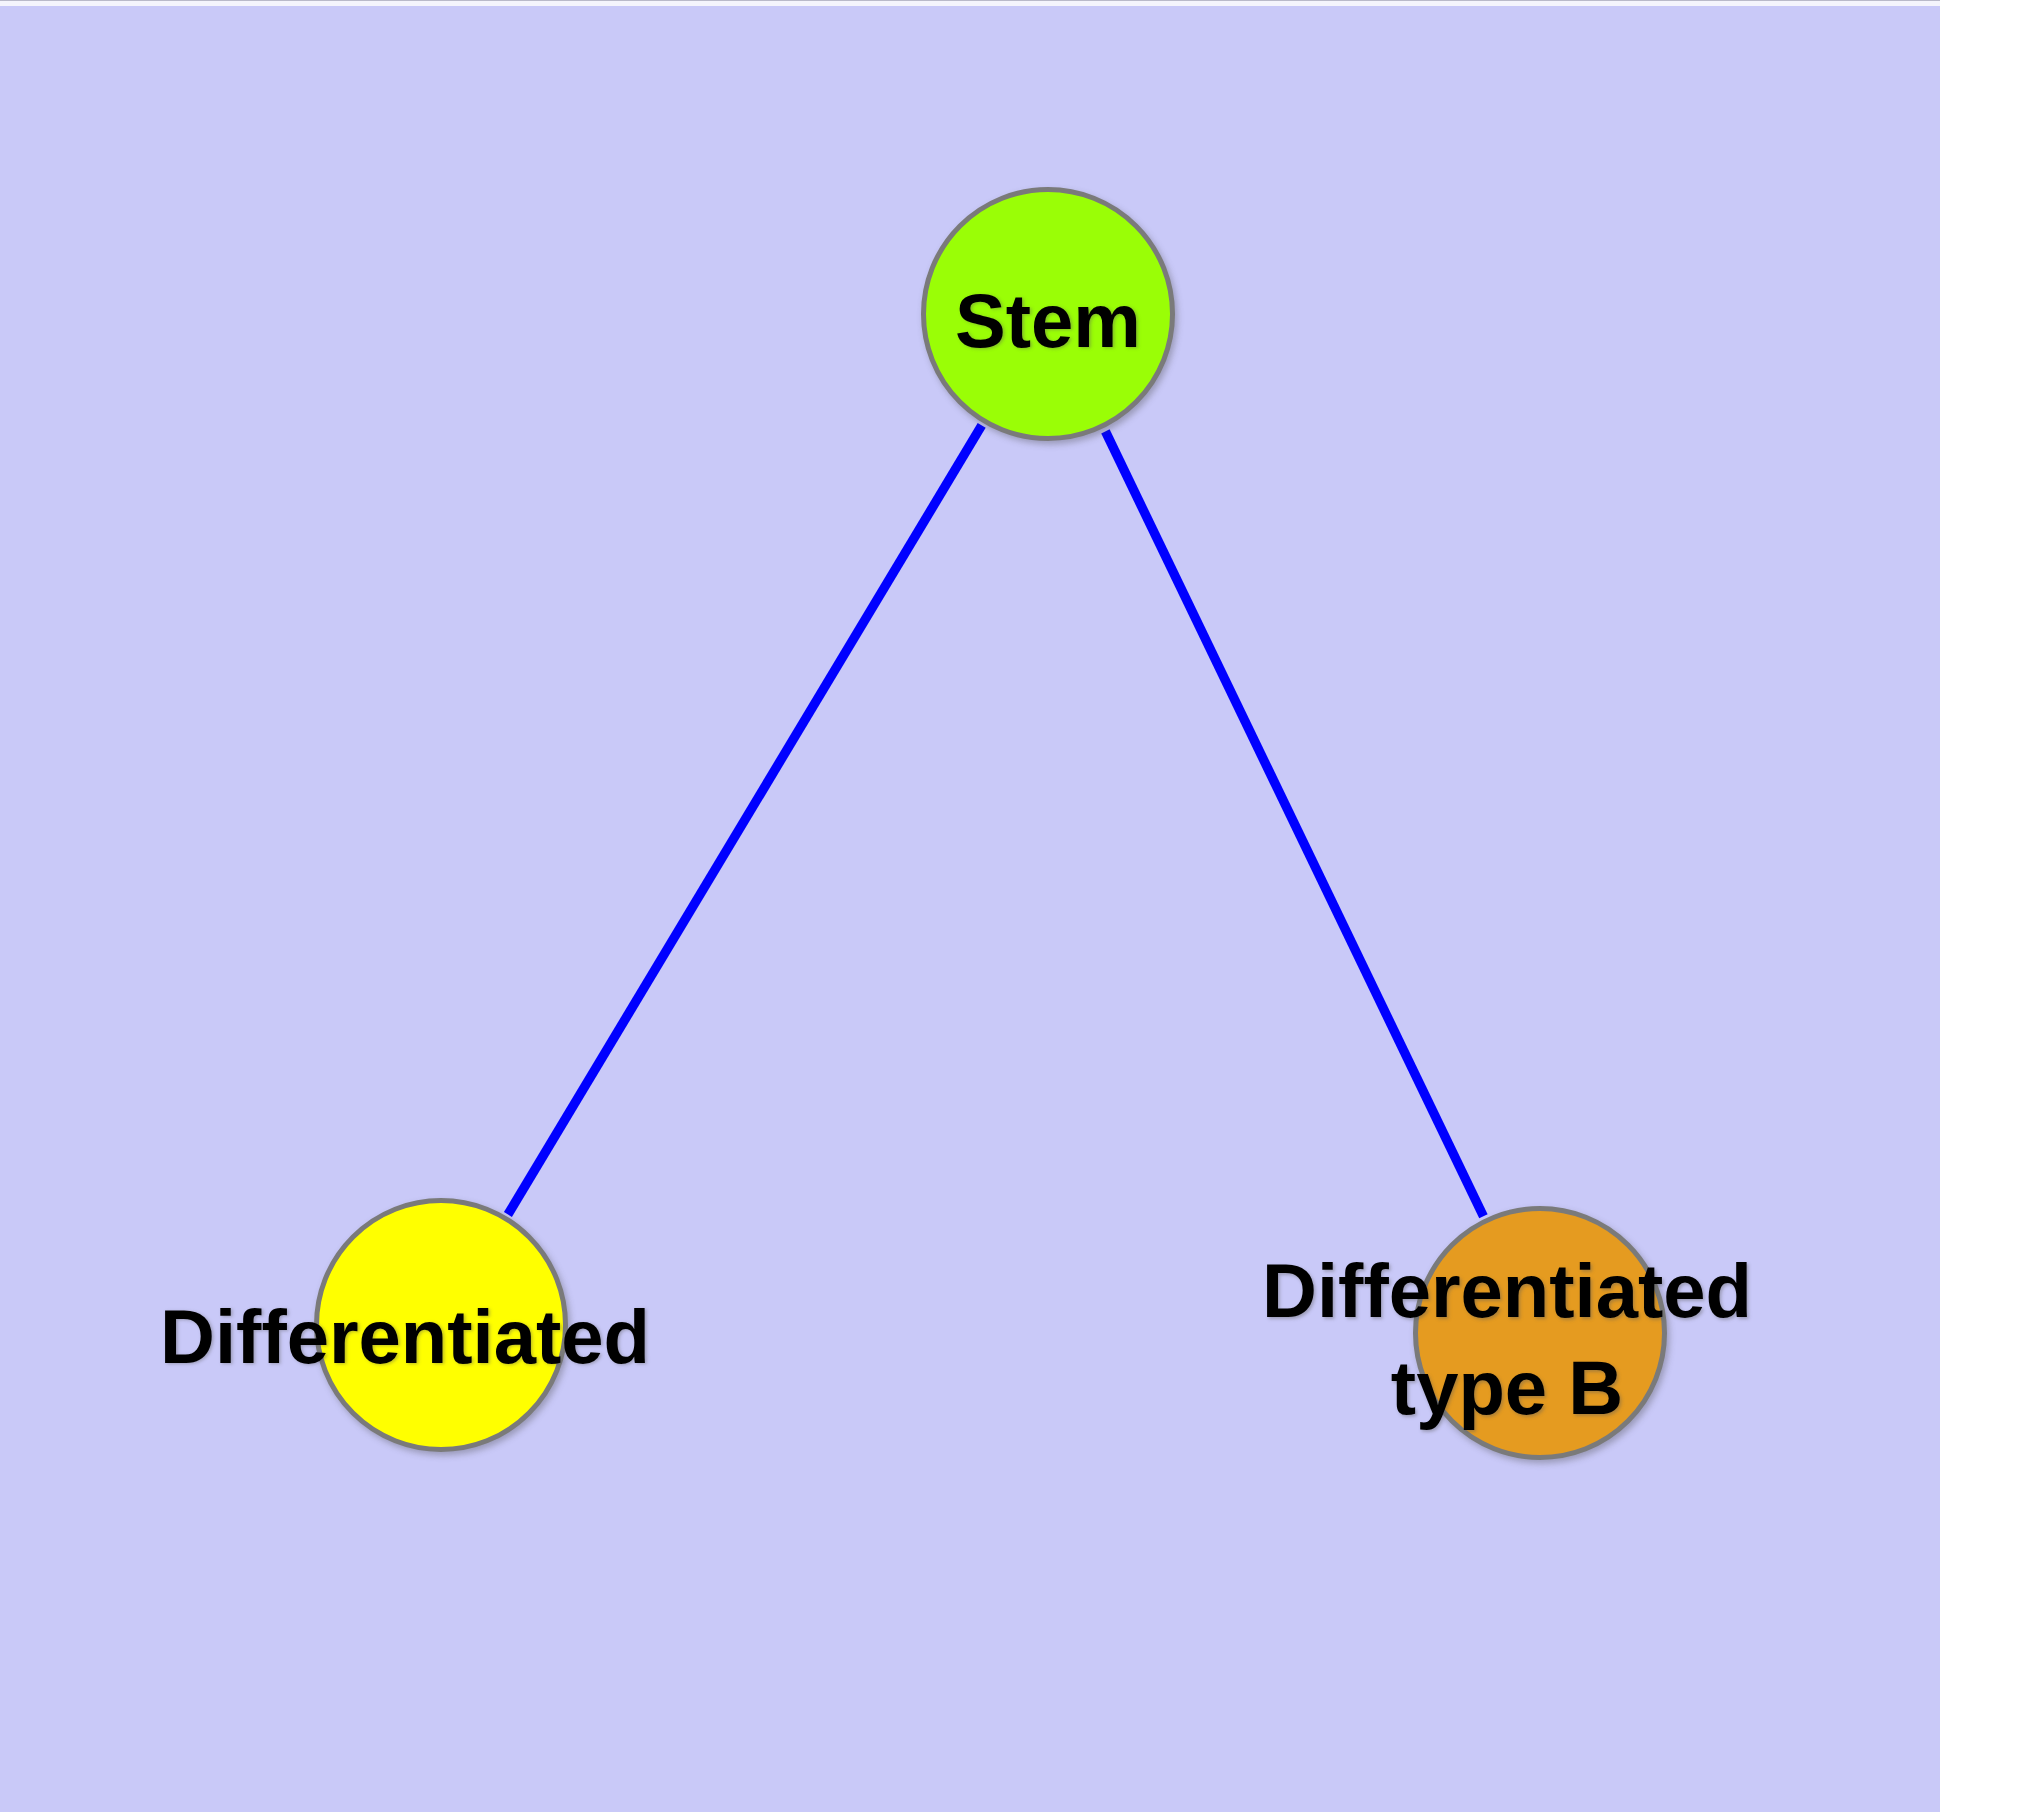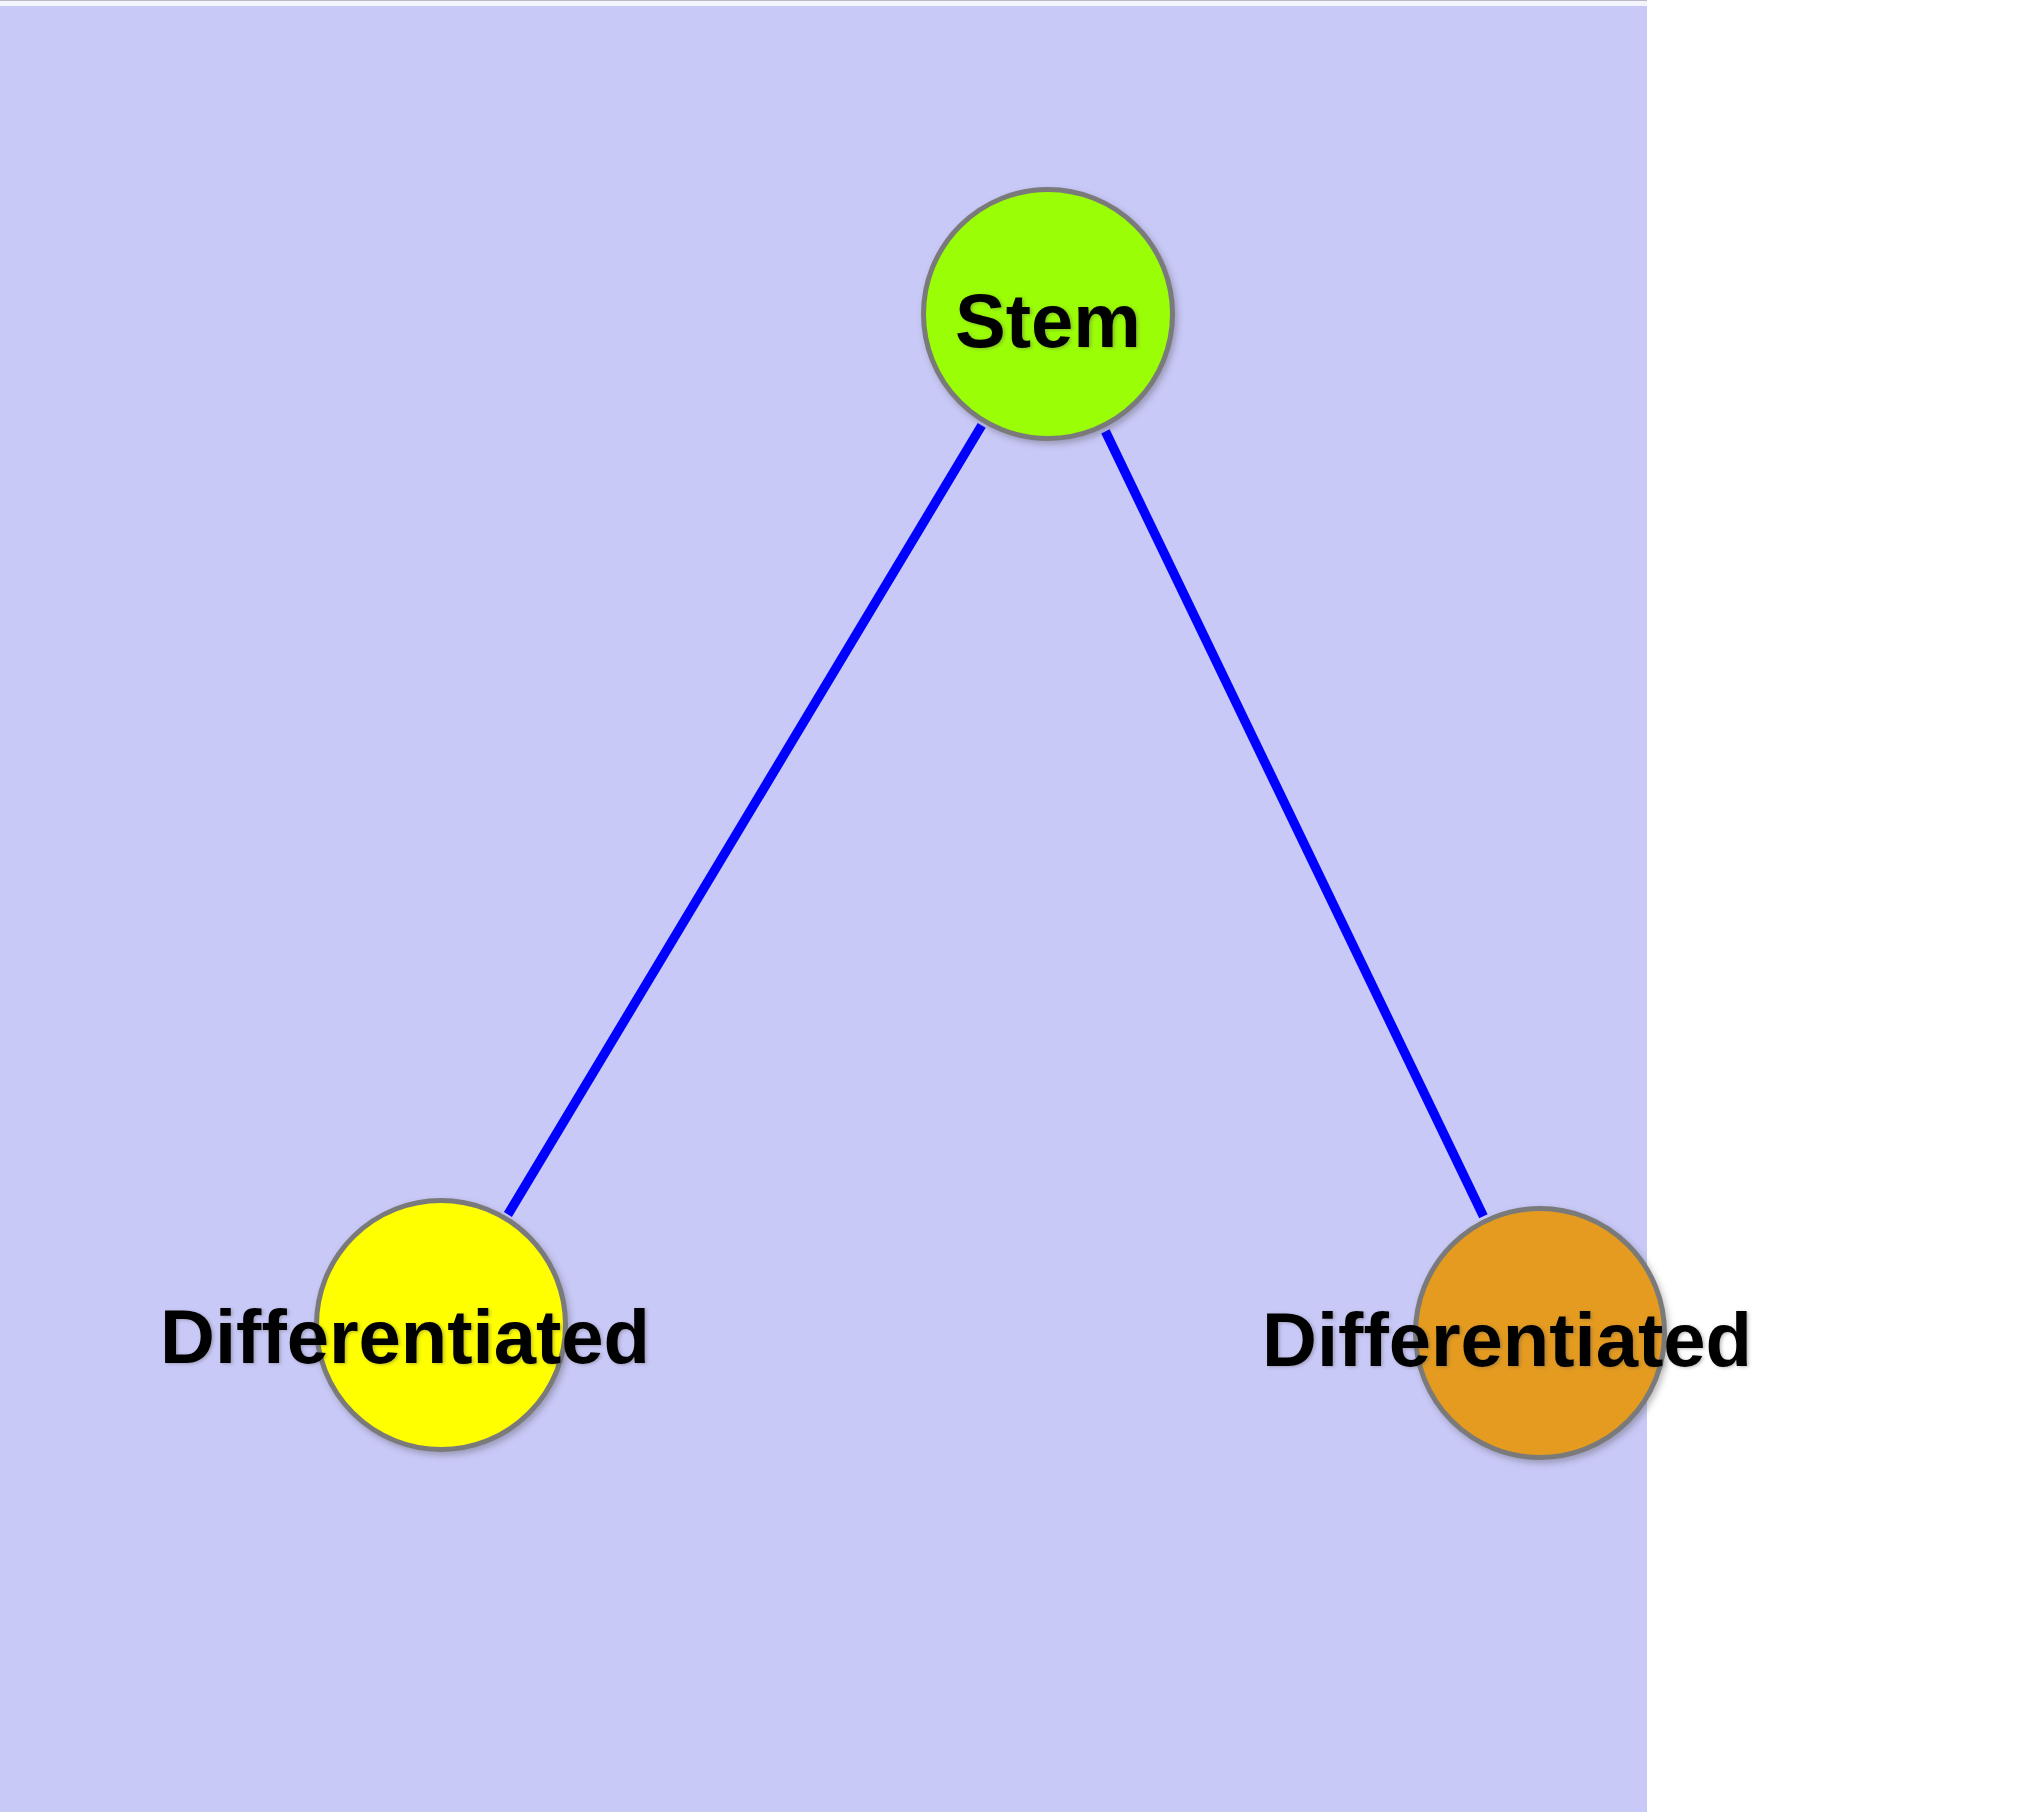--- a/index.html
+++ b/index.html
@@ -5,21 +5,21 @@
   html, body {
     margin: 0;
     padding: 0;
     width: 2021px;
     height: 1812px;
     overflow: hidden;
     font-family: "Liberation Sans", sans-serif;
   }
   .stage {
     position: relative;
-    width: 1647px;
+    width: 1940px;
     height: 1812px;
     background: #c9c9f8; 
   }
   .top-edge {
     position: absolute;
     left: 0; top: 0;
     width: 100%; height: 5.1px;
     border-top: 0.8px solid #b9b9c9;
     background: #f4f4fc;
     z-index: 5;
@@ -75,16 +75,17 @@
     <div class="line">Stem</div>
 
   </div>
 
   <div class="node-label" style="left:405px; top:1336px;">
     <div class="line">Differentiated</div>
   </div>
 
   <div class="node-label" style="left:1507px; top:1339px;">
     <div class="line">Differentiated</div>
+    <div class="line">type B</div>
   </div>
 
 </div>
 
 
 </body></html>

